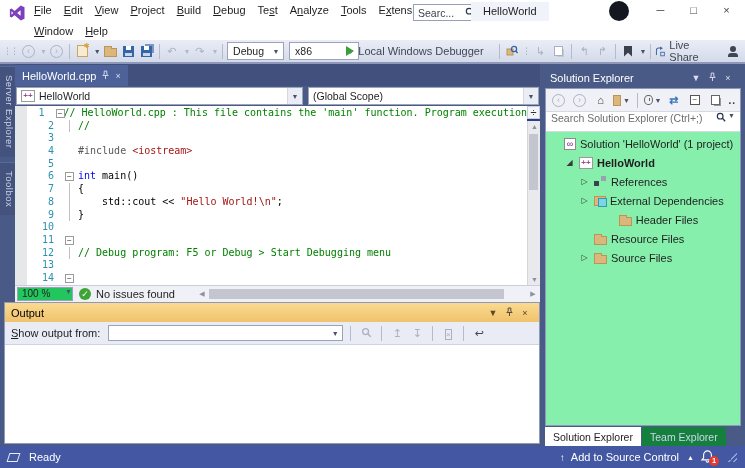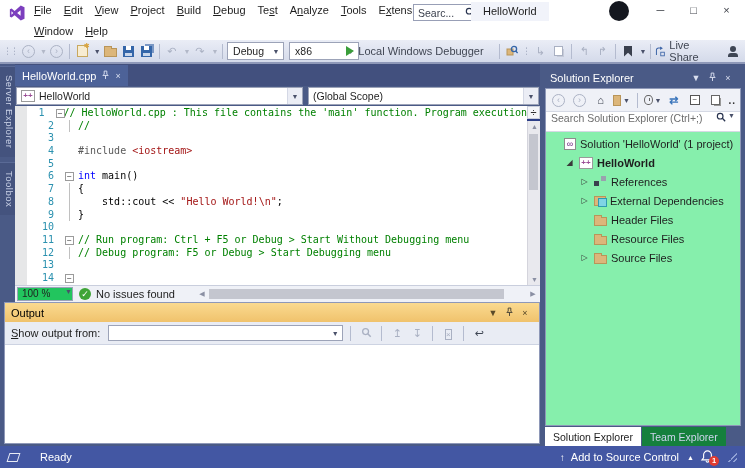--- a/index.html
+++ b/index.html
@@ -143,21 +143,21 @@
   .icon-references::before{content:"";position:absolute;left:0;bottom:1px;width:5px;height:5px;background:#3A404E}
   .icon-references::after{content:"";position:absolute;right:1px;top:0;width:5px;height:5px;background:#9AA0AE}
   .icon-external-deps{width:12px;height:10px;background:#DCB67A;border:1px solid #B99559;position:relative;flex:none;margin-top:1px}
   .icon-external-deps::after{content:"";position:absolute;right:-2px;bottom:-2px;width:7px;height:7px;background:#7FD4E4;border:1px solid #2E9BB0}
   .se-tabs{position:absolute;left:545px;top:362px;width:196px;height:20px;display:flex;align-items:flex-end;gap:1px}
   .se-tab{height:19px;display:flex;align-items:center;padding:0 8px;font-size:10.5px;background:#15803d;color:#CDD5EC}
   .se-tab.active{background:#FFFFFF;color:#1E1E1E}
 
   
   .statusbar{position:absolute;left:0;top:446px;width:745px;height:22px;background:#4357A3;color:#fff;
-             display:flex;align-items:center;padding:0 8px;gap:21px}
+             display:flex;align-items:center;padding:0 8px;gap:10px}
   .sb-ic{width:11px;height:9px;border:1px solid #E8EBF5;transform:skewX(-18deg)}
   .sb-right{margin-left:auto;display:flex;align-items:center;gap:6px}
   .sb-arrows{font-size:10px}
   .bell{position:relative;width:16px;height:14px}
   .badge{position:absolute;right:-3px;bottom:-2px;min-width:10px;height:10px;border-radius:50%;background:#E03C31;
          color:#fff;font-size:7.5px;line-height:10px;text-align:center;font-weight:bold}
   .sb-grip{width:9px;height:9px;margin-left:6px;
            background:linear-gradient(135deg,transparent 50%,#8FA0D4 50%,#8FA0D4 60%,transparent 60%,transparent 75%,#8FA0D4 75%,#8FA0D4 85%,transparent 85%)}
 </style>
 </head>
@@ -322,21 +322,21 @@
             <div class="code-line"><span class="ln">1</span><span class="fold"><span class="fold-box">−</span></span><span class="ct"><span class="tok-com">// HelloWorld.cpp : This file contains the 'main' function. Program execution</span></span></div>
             <div class="code-line"><span class="ln">2</span><span class="fold guide"></span><span class="ct"><span class="tok-com">//</span></span></div>
             <div class="code-line"><span class="ln">3</span><span class="fold"></span><span class="ct"></span></div>
             <div class="code-line"><span class="ln">4</span><span class="fold"></span><span class="ct"><span class="tok-pre">#include </span><span class="tok-str">&lt;iostream&gt;</span></span></div>
             <div class="code-line"><span class="ln">5</span><span class="fold"></span><span class="ct"></span></div>
             <div class="code-line"><span class="ln">6</span><span class="fold"><span class="fold-box">−</span></span><span class="ct"><span class="tok-kw">int</span><span class="tok-pln"> main()</span></span></div>
             <div class="code-line"><span class="ln">7</span><span class="fold guide"></span><span class="ct"><span class="tok-pln">{</span></span></div>
             <div class="code-line"><span class="ln">8</span><span class="fold guide"></span><span class="ct"><span class="tok-pln">    std::cout &lt;&lt; </span><span class="tok-str">"Hello World!\n"</span><span class="tok-pln">;</span></span></div>
             <div class="code-line"><span class="ln">9</span><span class="fold guide"></span><span class="ct"><span class="tok-pln">}</span></span></div>
             <div class="code-line"><span class="ln">10</span><span class="fold"></span><span class="ct"></span></div>
-            <div class="code-line"><span class="ln">11</span><span class="fold"><span class="fold-box">−</span></span><span class="ct"><span class="tok-com">// Run program: Ctrl + F5 or Debug &gt; Start Without Debugging menu</span></span></div>
+            <div class="code-line"><span class="ln">11</span><span class="fold"><span class="fold-box">−</span></span></div>
             <div class="code-line"><span class="ln">12</span><span class="fold guide"></span><span class="ct"><span class="tok-com">// Debug program: F5 or Debug &gt; Start Debugging menu</span></span></div>
             <div class="code-line"><span class="ln">13</span><span class="fold"></span><span class="ct"></span></div>
             <div class="code-line"><span class="ln">14</span><span class="fold"><span class="fold-box">−</span></span></div>
           </div>
         <div class="vscroll"></div>
         <div class="split-handle">÷</div>
         <div class="vs-mark"></div>
         <div class="vs-up">▲</div>
         <div class="vs-thumb"></div>
         <div class="vs-down">▼</div>
@@ -460,21 +460,21 @@
             <div class="tree-row" style="padding-left: 33px;">
               <span class="tw-arrow">▷</span>
               <span class="icon-references"></span>
               <span class="tw-label">References</span>
             </div>
             <div class="tree-row" style="padding-left: 33px;">
               <span class="tw-arrow">▷</span>
               <span class="icon-external-deps"></span>
               <span class="tw-label">External Dependencies</span>
             </div>
-            <div class="tree-row" style="padding-left: 33px;">
+            <div class="tree-row" style="padding-left: 16px; justify-content: center;">
               <span class="tw-arrow"></span>
               <span class="icon-folder"></span>
               <span class="tw-label">Header Files</span>
             </div>
             <div class="tree-row" style="padding-left: 33px;">
               <span class="tw-arrow"></span>
               <span class="icon-folder"></span>
               <span class="tw-label">Resource Files</span>
             </div>
             <div class="tree-row" style="padding-left: 33px;">

